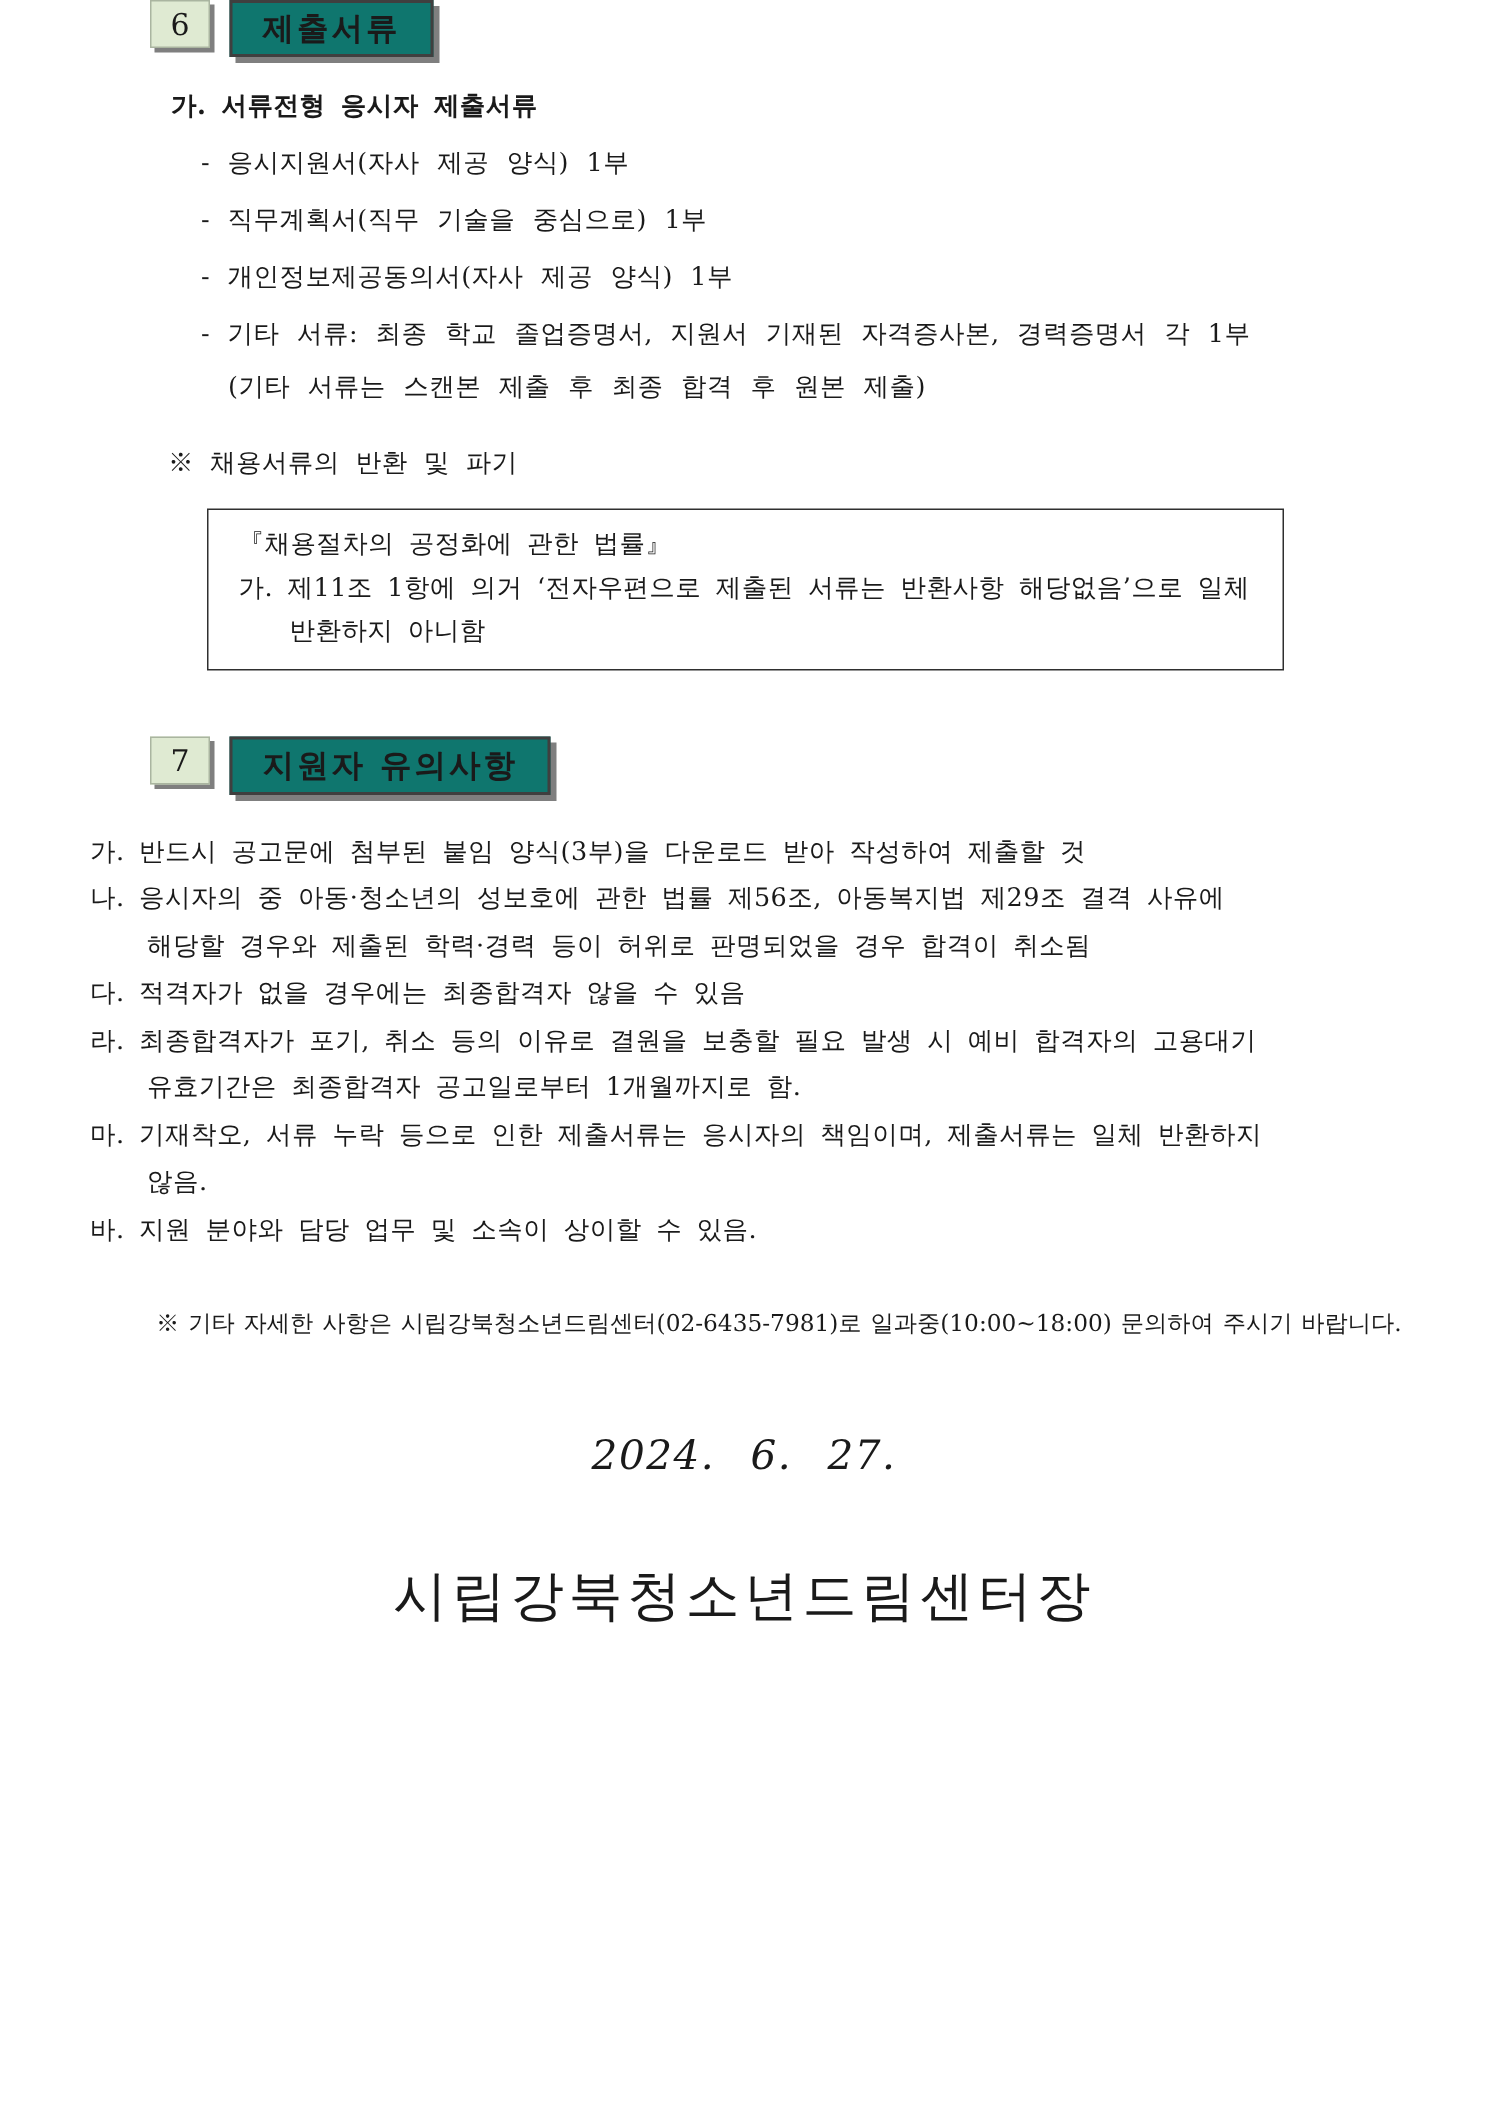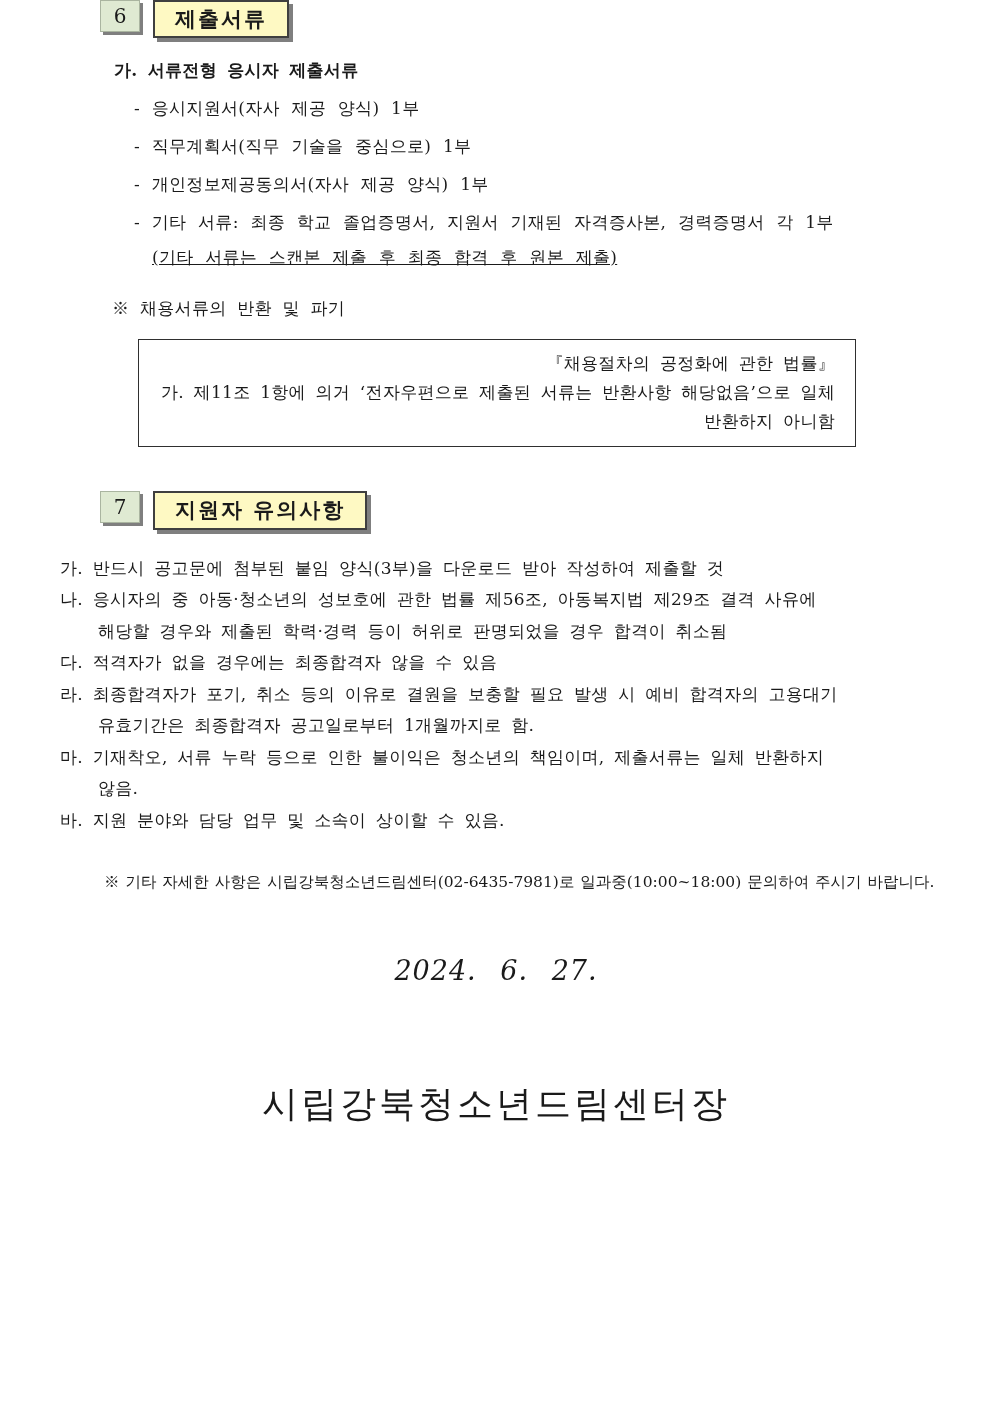--- a/index.html
+++ b/index.html
@@ -12,60 +12,59 @@
 
   
   .sec-header{display:flex;align-items:flex-start;margin-left:100px;}
   .num-box{
     width:38px;height:30px;background:#dfead2;
     border:1px solid #aab5a0;box-shadow:3px 3px 0 #7f7f7f;
     display:flex;align-items:center;justify-content:center;
     font-size:20px;line-height:1;
   }
   .title-box{
-    margin-left:13px;background:#fef9c3;
+    margin-left:13px;background:#0f766e;
     border:2px solid #3f3f3f;box-shadow:4px 4px 0 #7f7f7f;
     padding:3px 20px 4px 20px;
     font-size:21px;font-weight:bold;letter-spacing:2px;line-height:1.3;
     white-space:nowrap;
   }
 
   .t{font-size:17px;letter-spacing:0.3px;word-spacing:4px;white-space:nowrap;}
 
   .s6-lead{margin:21px 0 0 114px;font-weight:bold;}
   .dash{margin:15px 0 0 134px;word-spacing:6px;}
-  .dash-cont{margin:12px 16px 0 152px;word-spacing:6px;text-decoration:underline;}
+  .dash-cont{margin:12px 16px 0 152px;word-spacing:6px;}
   .return-note{margin:28px 0 0 112px;word-spacing:5px;}
 
   .law-box{
     margin:19px 0 0 138px;width:676px;
     border:1px solid #2f2f2f;
     padding:9px 20px 10px 20px;
     line-height:29px;
-    text-align:right;
   }
   .law-box .t{margin:0;}
   .law-cont{padding-left:34px;}
 
   .sec-header.second{margin-top:44px;}
 
   .s7-list{margin:23px 0 0 60px;line-height:31.5px;}
   .s7-cont{padding-left:38px;}
 
   .footnote{
     margin:36px 0 0 104px;
     font-size:15.5px;letter-spacing:0;word-spacing:1px;white-space:nowrap;
   }
 
   .date-line{
     margin-top:62px;text-align:center;
     font-size:27px;letter-spacing:1px;word-spacing:14px;font-style:italic;
   }
   .signature-line{
-    margin-top:94px;text-align:center;
+    margin-top:54px;text-align:center;
     font-size:36px;letter-spacing:3px;
   }
 </style>
 </head>
 <body>
 
 <div class="page">
 
   <div class="sec-header">
     <div class="num-box">6</div>
@@ -92,21 +91,21 @@
     <div class="title-box">지원자 유의사항</div>
   </div>
 
   <div class="s7-list">
     <div class="t">가. 반드시 공고문에 첨부된 붙임 양식(3부)을 다운로드 받아 작성하여 제출할 것</div>
     <div class="t">나. 응시자의 중 아동·청소년의 성보호에 관한 법률 제56조, 아동복지법 제29조 결격 사유에</div>
     <div class="t s7-cont">해당할 경우와 제출된 학력·경력 등이 허위로 판명되었을 경우 합격이 취소됨</div>
     <div class="t">다. 적격자가 없을 경우에는 최종합격자 않을 수 있음</div>
     <div class="t">라. 최종합격자가 포기, 취소 등의 이유로 결원을 보충할 필요 발생 시 예비 합격자의 고용대기</div>
     <div class="t s7-cont">유효기간은 최종합격자 공고일로부터 1개월까지로 함.</div>
-    <div class="t">마. 기재착오, 서류 누락 등으로 인한 불이익은 청소년의 책임이며, 제출서류는 일체 반환하지</div>
+    <div class="t">마. 기재착오, 서류 누락 등으로 인한 제출서류는 응시자의 책임이며, 제출서류는 일체 반환하지</div>
     <div class="t s7-cont">않음.</div>
     <div class="t">바. 지원 분야와 담당 업무 및 소속이 상이할 수 있음.</div>
   </div>
 
   <div class="footnote">※ 기타 자세한 사항은 시립강북청소년드림센터(02-6435-7981)로 일과중(10:00~18:00) 문의하여 주시기 바랍니다.</div>
 
   <div class="date-line">2024. 6. 27.</div>
 
   <div class="signature-line">시립강북청소년드림센터장</div>
 

